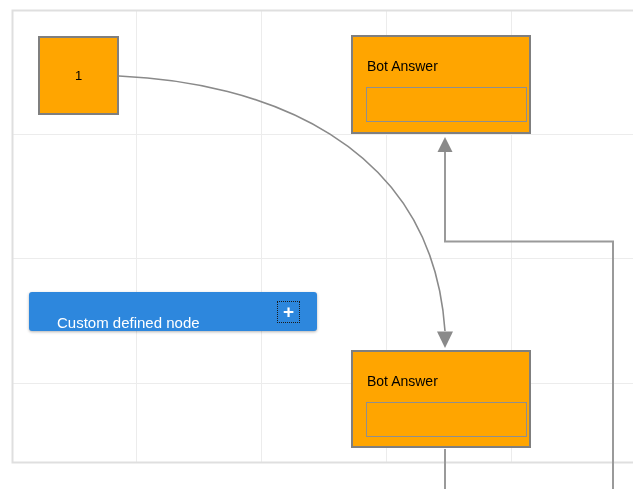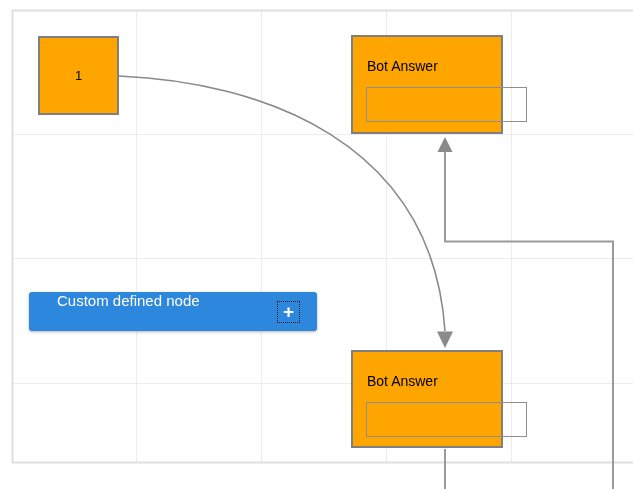--- a/index.html
+++ b/index.html
@@ -24,21 +24,21 @@
   }
   .node.square {
     left: 38px; top: 36px;
     width: 81px; height: 79px;
     display: flex; align-items: center; justify-content: center;
     font-size: 13px;
     color: var(--node-text, #000000);
   }
   .node.bot {
     left: 351px;
-    width: 152px; height: 99px;
+    width: 180px; height: 99px;
   }
   .node.bot.top-node { top: 35px; }
   .node.bot.bottom-node { top: 350px; height: 98px; }
   .bot-title {
     position: absolute;
     left: 14px; top: 21px;
     font-size: 14px;
     color: var(--node-text, #000000);
     white-space: nowrap;
   }
@@ -49,21 +49,21 @@
     border: 1px solid var(--inner-border, #8f8f8f);
     background: transparent;
   }
   .palette-btn {
     position: absolute;
     left: 29px; top: 292px;
     width: 288px; height: 39px;
     background: var(--button-blue, #2d87dd);
     border-radius: 3px;
     box-shadow: 0 1px 3px rgba(0,0,0,0.30);
-    display: flex; align-items: flex-start;
+    display: flex; align-items: flex-end;
     padding-left: 28px;
     cursor: pointer;
   }
   .palette-btn .btn-label {
     color: var(--button-text, #ffffff);
     font-size: 15px;
     white-space: nowrap;
   }
   .plus-box {
     position: absolute;

